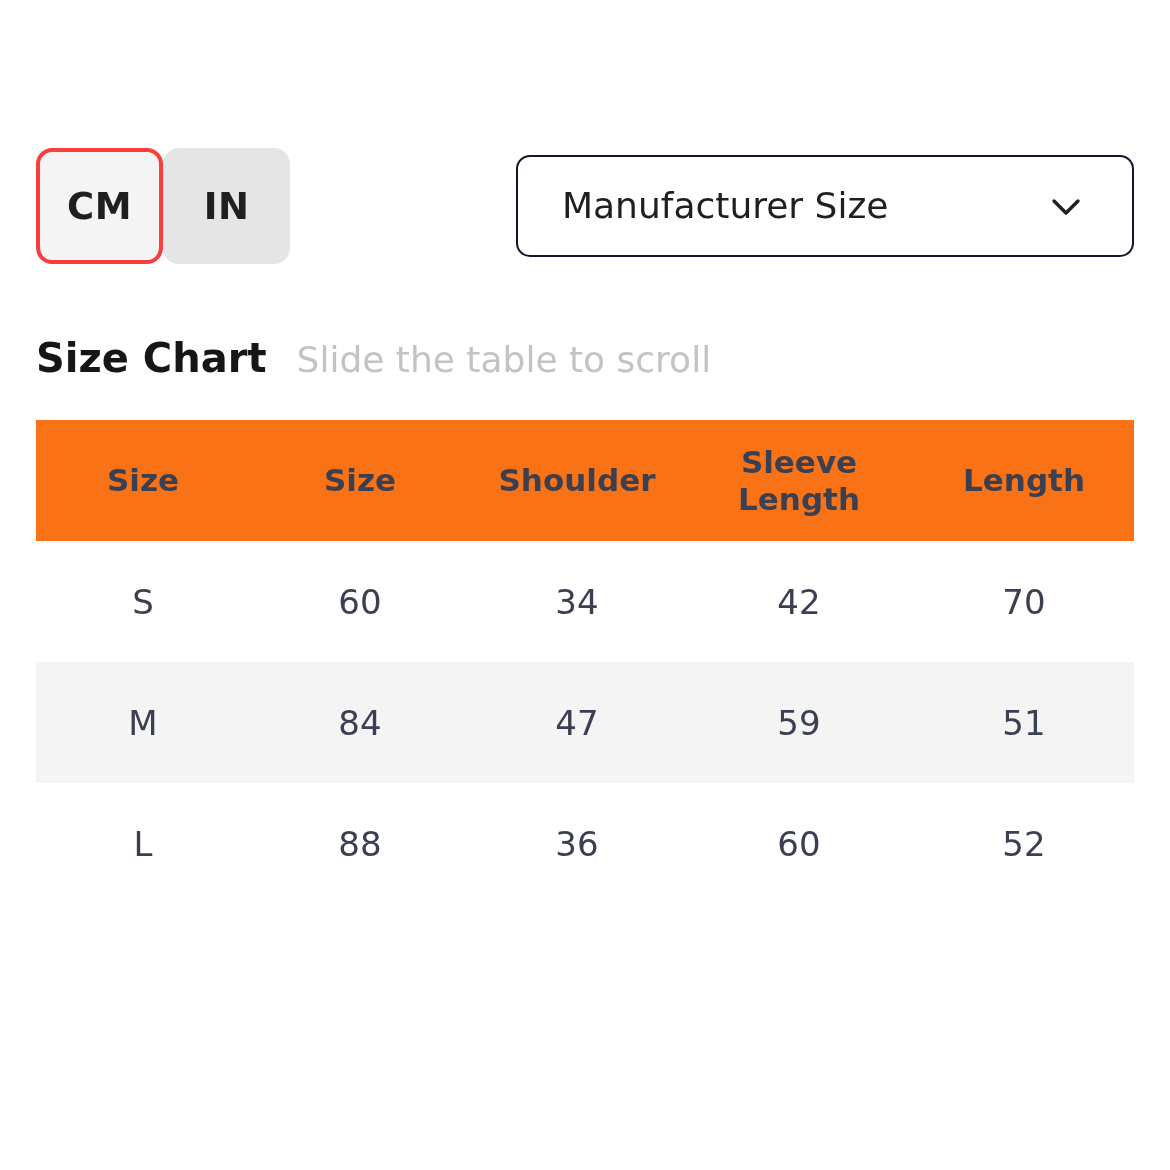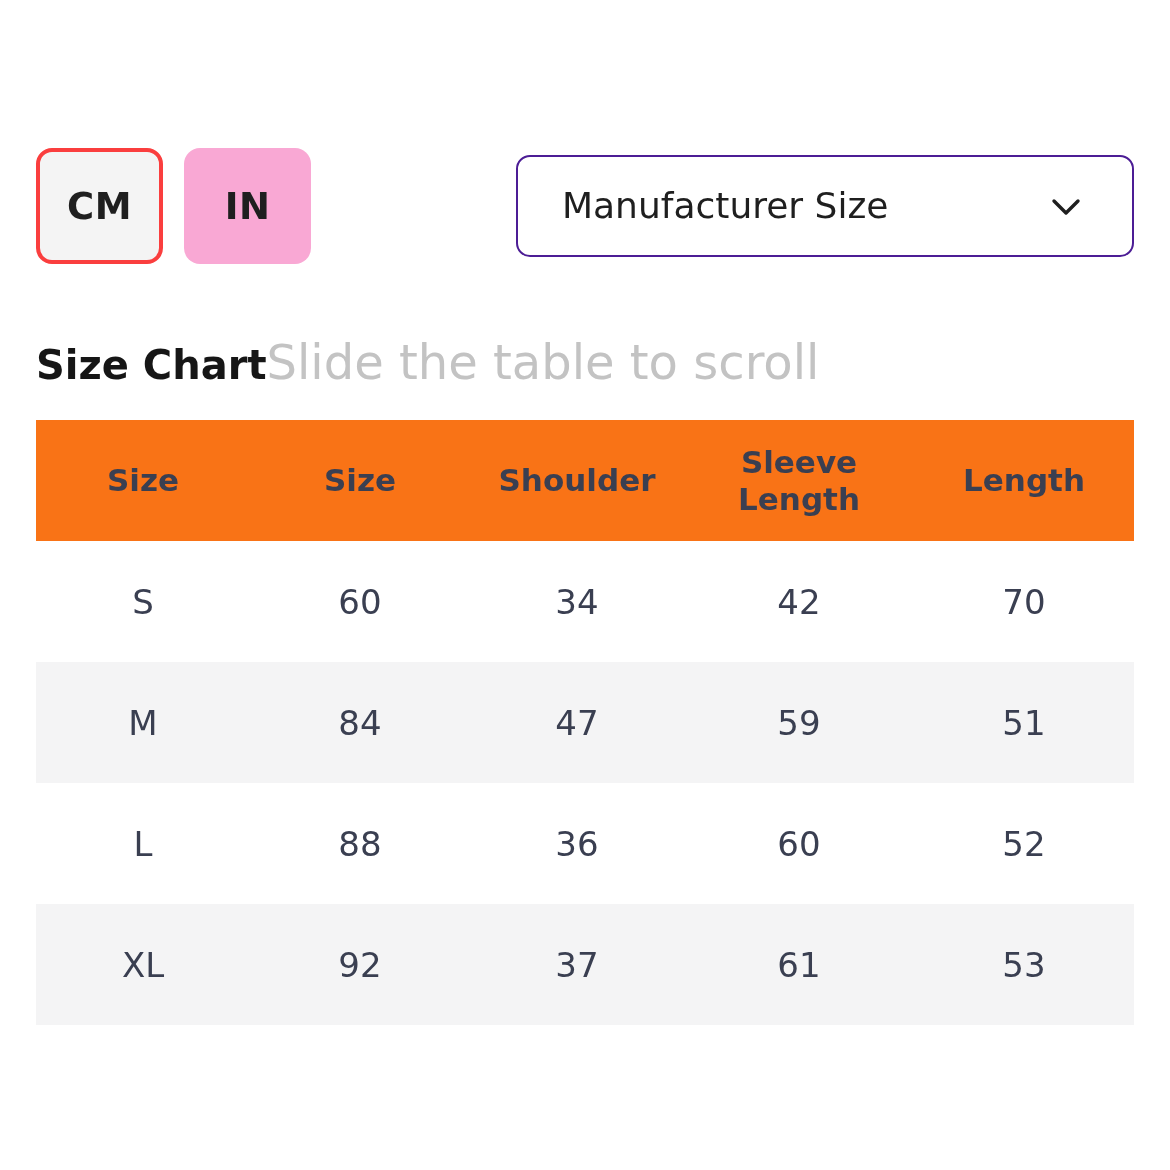--- a/index.html
+++ b/index.html
@@ -29,28 +29,27 @@
     top: 148px;
     width: 1170px;
     height: 120px;
   }
 
   .unit-toggle {
     position: absolute;
     left: 36px;
     top: 0;
     display: flex;
-    gap: 21px;
   }
 
   .unit-btn {
     width: 127px;
     height: 116px;
     border-radius: 16px;
-    background: #f9a8d4;
+    background: #e5e5e5;
     border: 4px solid transparent;
     box-sizing: border-box;
     display: flex;
     align-items: center;
     justify-content: center;
     font-size: 37px;
     font-weight: 700;
     color: #1f1f1f;
     letter-spacing: 0.5px;
     cursor: pointer;
@@ -62,21 +61,21 @@
     background: #f4f4f4;
   }
 
   .size-type-select {
     position: absolute;
     left: 516px;
     top: 7px;
     width: 618px;
     height: 102px;
     box-sizing: border-box;
-    border: 2px solid #4c1d95;
+    border: 2px solid #0f172a;
     border-radius: 14px;
     background: #ffffff;
     display: flex;
     align-items: center;
     justify-content: space-between;
     padding: 0 28px 0 44px;
     cursor: pointer;
   }
   .size-type-label {
     font-size: 36px;
@@ -93,29 +92,30 @@
     margin-right: 16px;
   }
 
   
   .section-head {
     position: absolute;
     left: 36px;
     top: 338px;
     display: flex;
     align-items: baseline;
+    gap: 30px;
   }
   .section-title {
     font-size: 40px;
     font-weight: 700;
     color: #161616;
     line-height: 1;
   }
   .section-hint {
-    font-size: 48px;
+    font-size: 36px;
     font-weight: 400;
     color: #c3c3c3;
     line-height: 1;
   }
 
   
   .size-table-wrap {
     position: absolute;
     left: 36px;
     top: 420px;
@@ -223,24 +223,17 @@
           <td>59</td>
           <td>51</td>
         </tr>
         <tr>
           <td>L</td>
           <td>88</td>
           <td>36</td>
           <td>60</td>
           <td>52</td>
         </tr>
-        <tr class="alt">
-          <td>XL</td>
-          <td>92</td>
-          <td>37</td>
-          <td>61</td>
-          <td>53</td>
-        </tr>
       </tbody>
     </table>
   </div>
 
 </div>
 
 </body></html>

